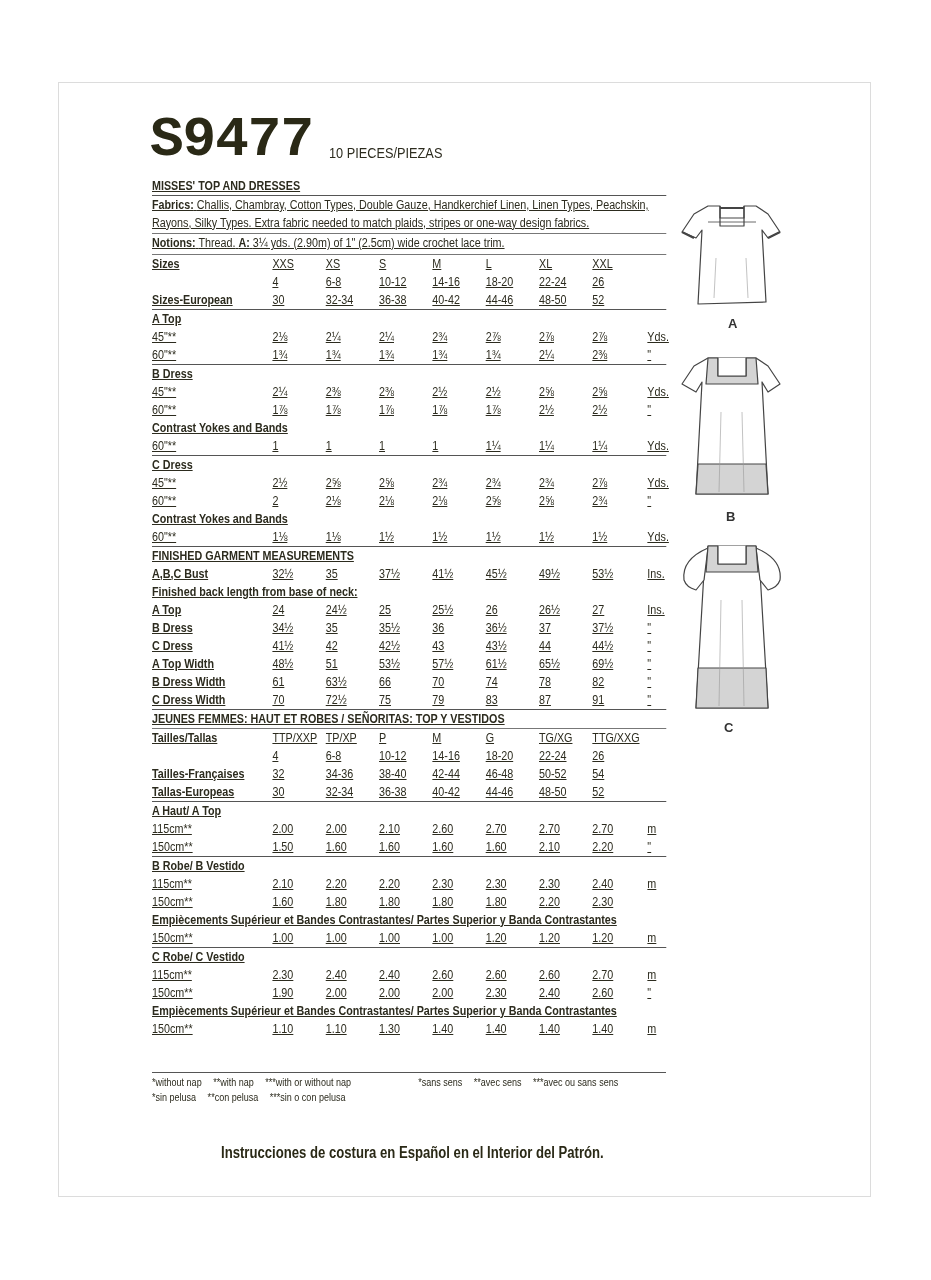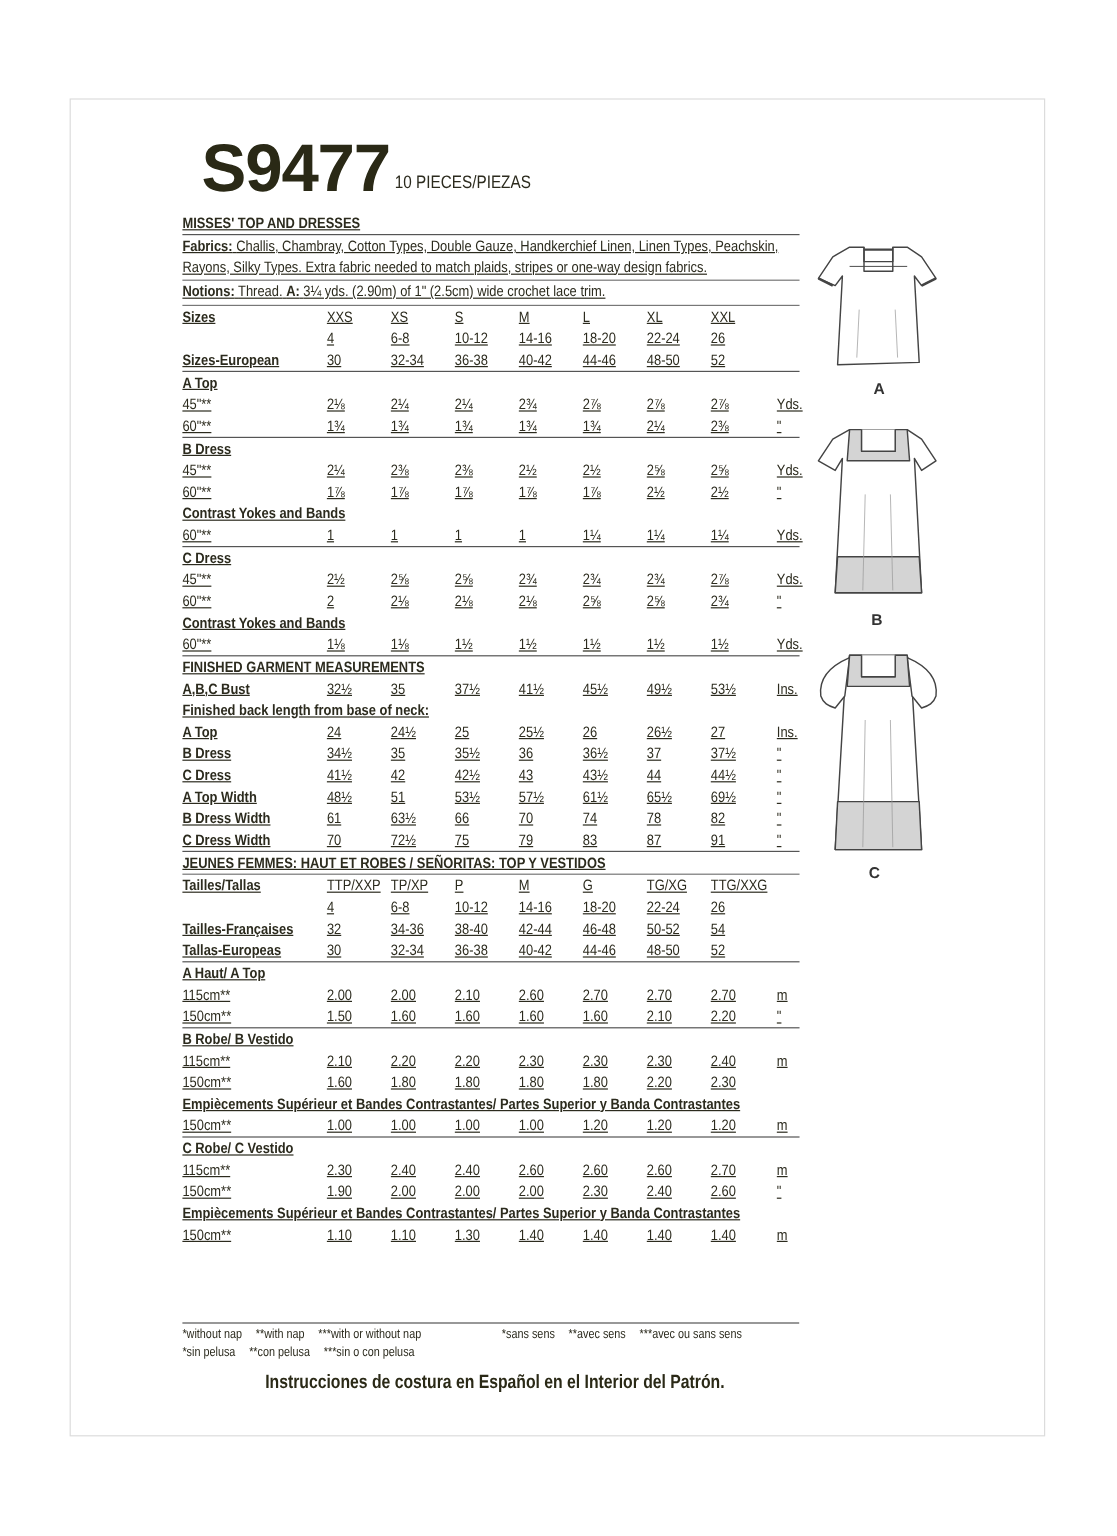--- a/index.html
+++ b/index.html
@@ -1,37 +1,37 @@
 <!DOCTYPE html>
 <html><head>
 <meta charset="utf-8">
 <style>
   html, body { margin:0; padding:0; background:#ffffff; }
   body { width:931px; height:1280px; position:relative; overflow:hidden;
          font-family:"Liberation Sans Narrow","Liberation Sans", sans-serif; color:#2c2b1e; }
   .frame { position:absolute; left:58px; top:82px; width:813px; height:1115px;
            border:1px solid #dcdcdc; box-sizing:border-box; }
-  .code { position:absolute; left:168px; top:108px; font-family:Liberation Sans, sans-serif;
+  .code { position:absolute; left:150px; top:108px; font-family:Liberation Mono, monospace;
           font-weight:bold; font-size:56px; letter-spacing:-1px; color:#2a2916; line-height:64px; }
   .pieces { position:absolute; left:329px; top:144px; font-size:15px; color:#2c2b1e;
             transform:scaleX(0.85); transform-origin:left top; }
   .sheet { position:absolute; left:152px; top:178px; width:514px; font-size:12.5px;text-decoration:underline; }
   .cond { transform:scaleX(0.86); transform-origin:left top; width:598px; }
   .hr { border-top:1.5px solid #555; }
   .hr-thin { border-top:1px solid #777; }
   .title { font-weight:bold; height:17px; line-height:17px; font-size:12.5px; }
   .para { line-height:17.5px; padding:1px 0 1px 0; }
   .para b { font-weight:bold; }
   .row { display:flex; height:18px; line-height:18px; white-space:nowrap; }
   .row .lbl { width:140px; flex:none; }
   .row .c { width:62px; flex:none; }
   .row .u { width:40px; flex:none; text-align:left; padding-left:2px; }
   .bold { font-weight:bold; }
   .sec { height:18px; line-height:18px; font-weight:bold; white-space:nowrap; }
-  .foot { position:absolute; left:152px; top:1102px; width:514px; border-top:1.5px solid #555; }
+  .foot { position:absolute; left:152px; top:1072px; width:514px; border-top:1.5px solid #555; }
   .foot-inner { transform:scaleX(0.82); transform-origin:left top; width:628px; font-size:11px; line-height:15px; padding-top:2px; }
   .foot-line { display:flex; white-space:nowrap; }
   .foot-line span { margin-right:14px; }
   .spanish { position:absolute; left:221px; top:1144px; font-weight:bold; font-size:16px;
              transform:scaleX(0.82); transform-origin:left top; white-space:nowrap; color:#2a2916; }
   .view-label { position:absolute; font-family:"Liberation Sans", sans-serif; font-size:13px; font-weight:bold; color:#333; }
 </style>
 </head>
 <body>
 

